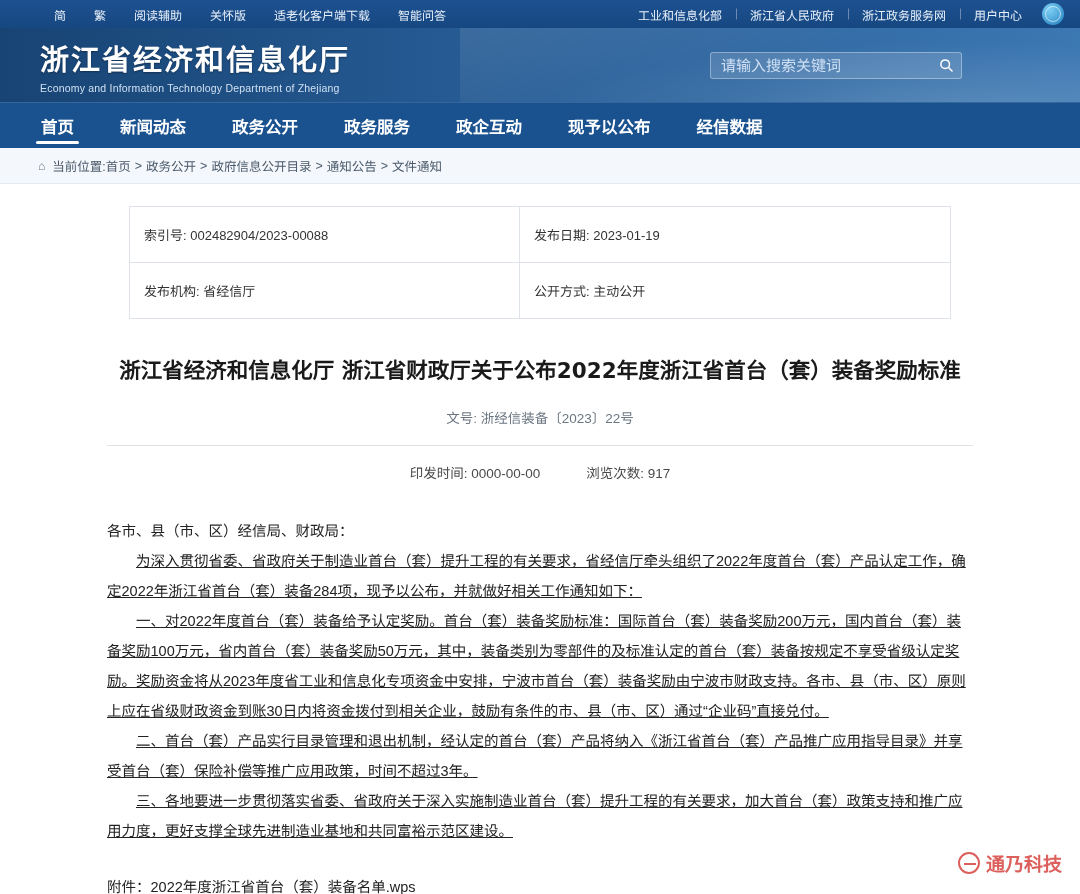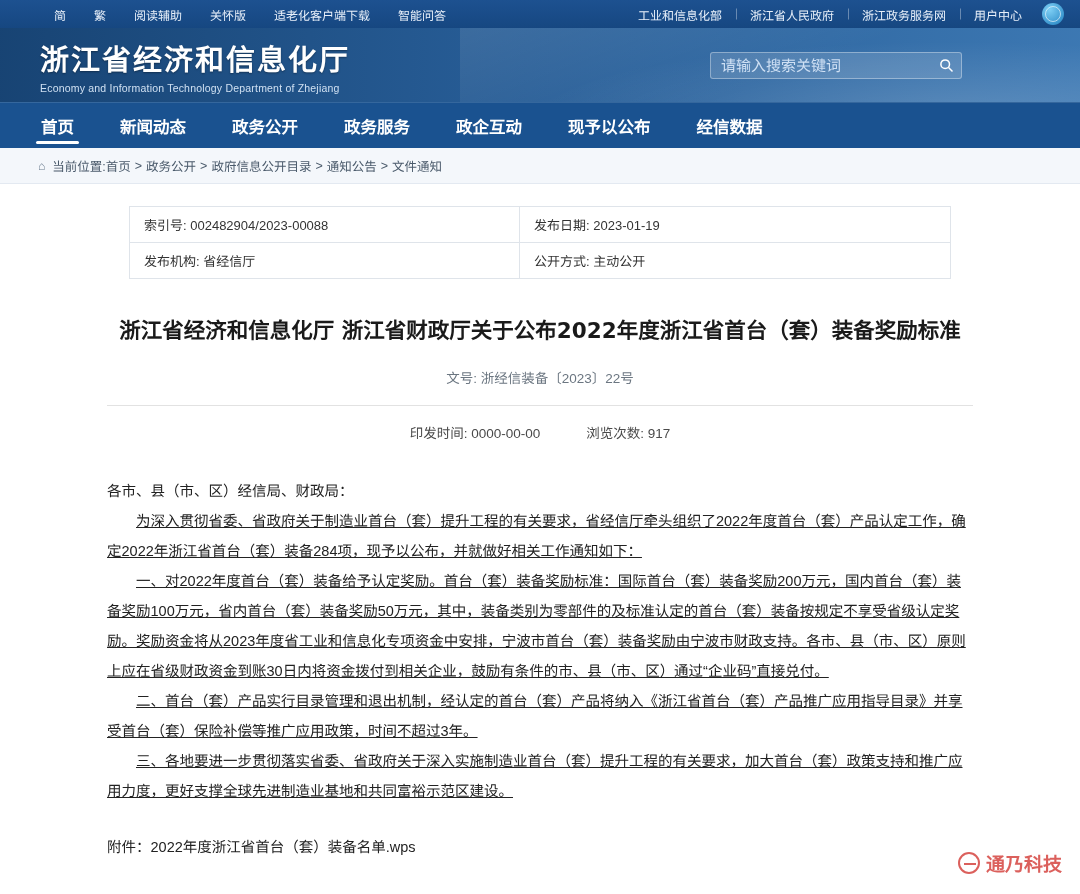--- a/index.html
+++ b/index.html
@@ -114,21 +114,21 @@
   
   .wrap { padding: 22px 62px 0 62px; }
   .meta {
     width: 822px; margin: 0 auto;
     border: 1px solid #dfe4ea;
     border-collapse: collapse;
     font-size: 13px; color: #333;
   }
   .meta td {
     border: 1px solid #dfe4ea;
-    padding: 8px 14px;
+    padding: 18px 14px;
     height: 30px;
     white-space: nowrap;
   }
   .meta td.c1 { width: 390px; }
   .doc { width: 866px; margin: 0 auto; }
   h1.title {
     margin-top: 34px;
     font-size: 21.5px;
     line-height: 36px;
     text-align: center;

